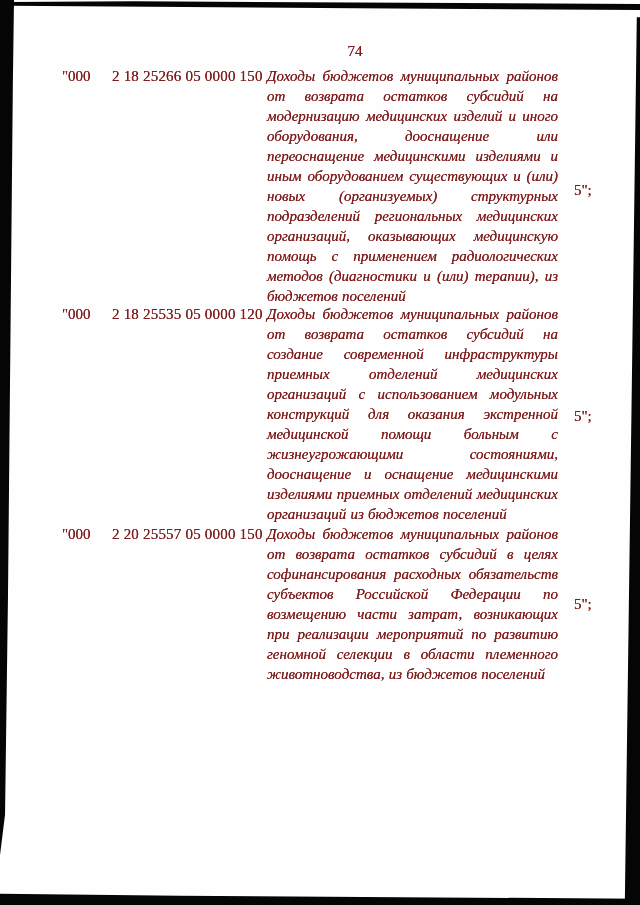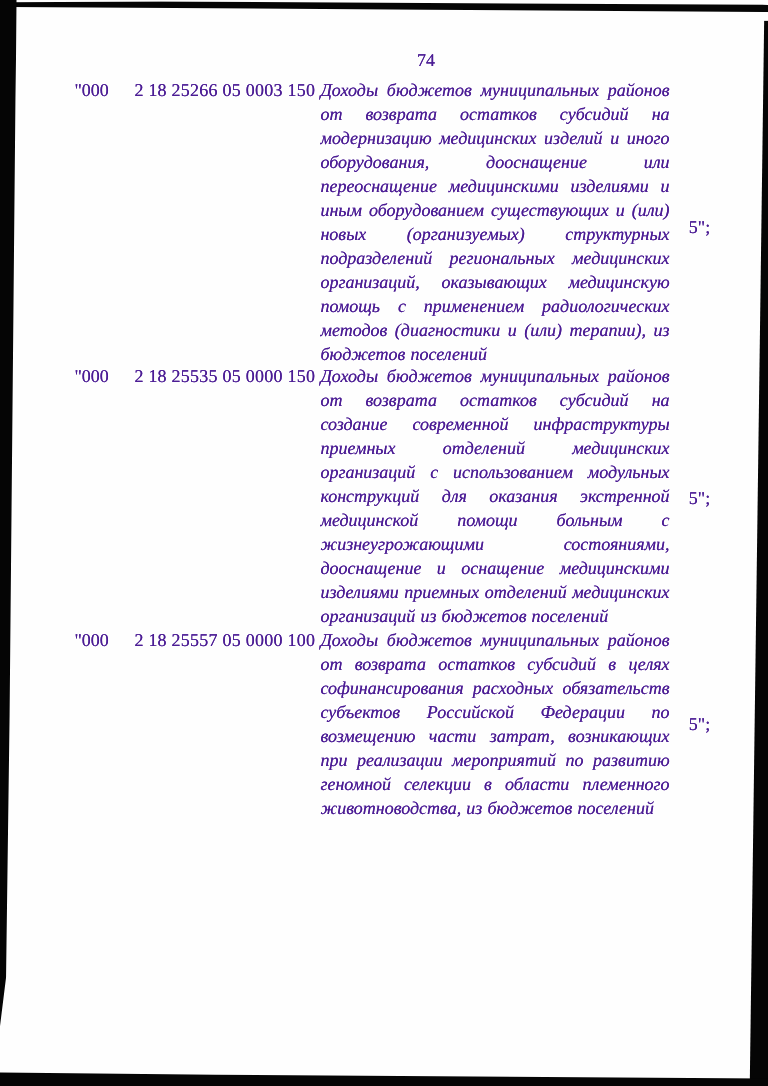--- a/index.html
+++ b/index.html
@@ -7,21 +7,21 @@
     padding: 0;
     background: #ffffff;
   }
   .page {
     position: relative;
     width: 640px;
     height: 905px;
     background: #fefefe;
     overflow: hidden;
     font-family: "Liberation Serif", serif;
-    color: #4c1d95;
+    color: #7f1d1d;
   }
   
   .artifact { position: absolute; background: #050505; }
   .artifact.top-edge {
     left: 8px; top: 0; width: 632px; height: 12px;
     clip-path: polygon(0 16%, 20% 10%, 100% 34%, 100% 84%, 55% 68%, 0 48%);
   }
   .artifact.left-edge {
     left: 0; top: 0; width: 14px; height: 905px;
     clip-path: polygon(0 0, 100% 0, 92% 9%, 57% 66%, 36% 90%, 0 94.5%);
@@ -80,32 +80,32 @@
 
   <div class="artifact top-edge"></div>
   <div class="artifact left-edge"></div>
   <div class="artifact right-edge"></div>
   <div class="artifact bottom-edge"></div>
 
   <div class="page-number">74</div>
 
   <div class="entry entry-1">
     <span class="prefix">"000</span>
-    <span class="code">2 18 25266 05 0003 150</span>
+    <span class="code">2 18 25266 05 0000 150</span>
     <div class="desc">Доходы бюджетов муниципальных районов от возврата остатков субсидий на модернизацию медицинских изделий и иного оборудования, дооснащение или переоснащение медицинскими изделиями и иным оборудованием существующих и (или) новых (организуемых) структурных подразделений региональных медицинских организаций, оказывающих медицинскую помощь с применением радиологических методов (диагностики и (или) терапии), из бюджетов поселений</div>
     <span class="marker">5";</span>
   </div>
 
   <div class="entry entry-2">
     <span class="prefix">"000</span>
-    <span class="code">2 18 25535 05 0000 150</span>
+    <span class="code">2 18 25535 05 0000 120</span>
     <div class="desc">Доходы бюджетов муниципальных районов от возврата остатков субсидий на создание современной инфраструктуры приемных отделений медицинских организаций с использованием модульных конструкций для оказания экстренной медицинской помощи больным с жизнеугрожающими состояниями, дооснащение и оснащение медицинскими изделиями приемных отделений медицинских организаций из бюджетов поселений</div>
     <span class="marker">5";</span>
   </div>
 
   <div class="entry entry-3">
     <span class="prefix">"000</span>
-    <span class="code">2 18 25557 05 0000 100</span>
+    <span class="code">2 20 25557 05 0000 150</span>
     <div class="desc">Доходы бюджетов муниципальных районов от возврата остатков субсидий в целях софинансирования расходных обязательств субъектов Российской Федерации по возмещению части затрат, возникающих при реализации мероприятий по развитию геномной селекции в области племенного животноводства, из бюджетов поселений</div>
     <span class="marker">5";</span>
   </div>
 
 </div>
 
 </body></html>

